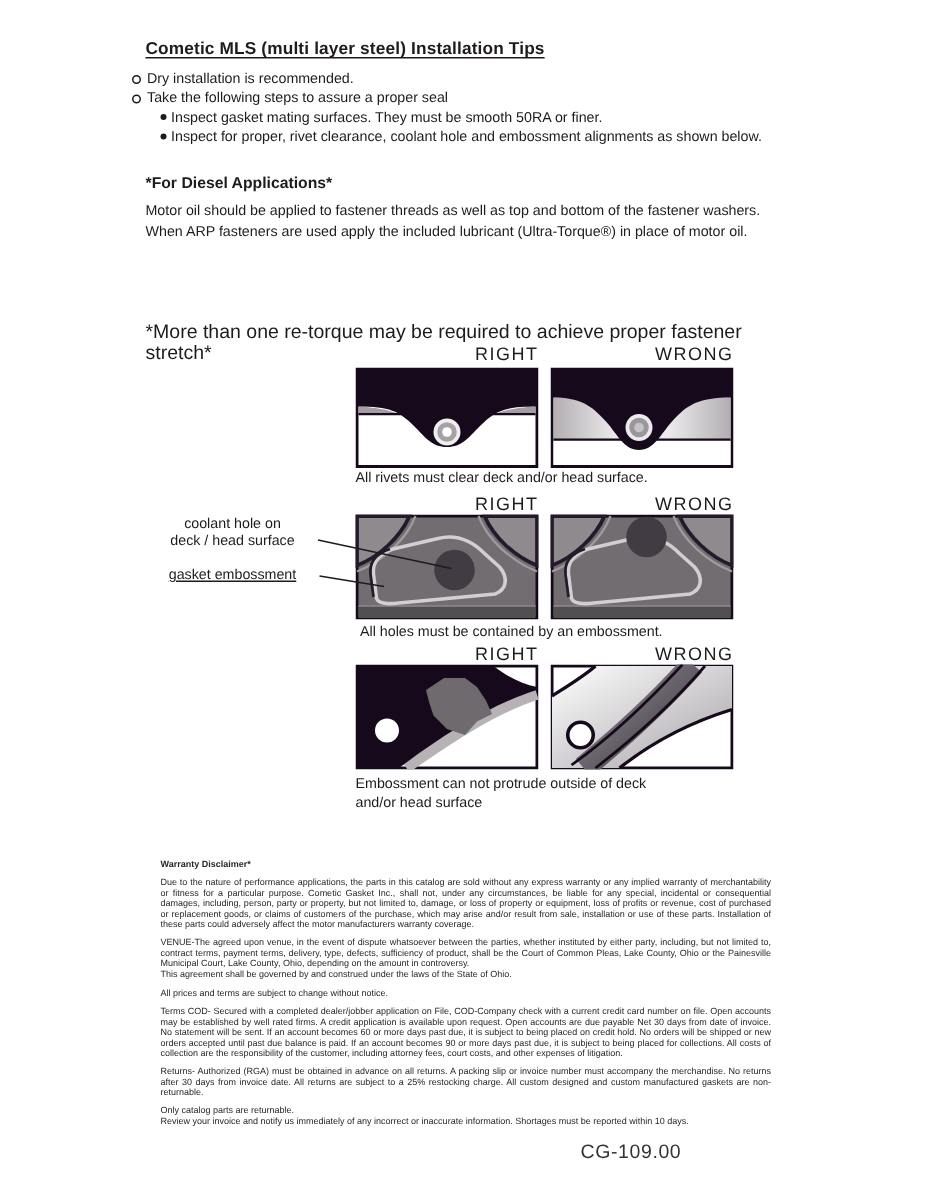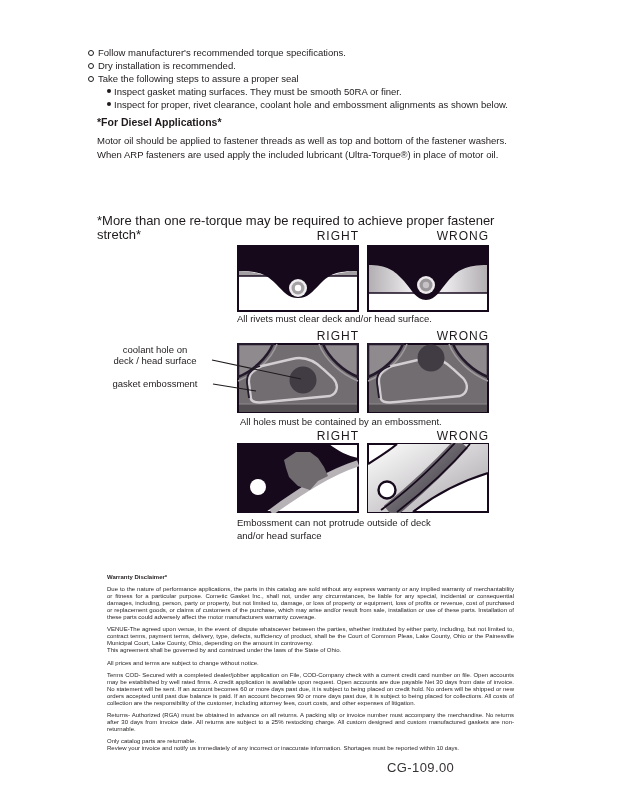--- a/index.html
+++ b/index.html
@@ -42,26 +42,23 @@
   .legal-h{font-weight:bold;margin:0 0 4px 0;}
   .legal p{margin:0 0 5.5px 0;}
   
   .page-code{left:387px;top:760px;font-size:13px;letter-spacing:.4px;color:#363234;}
 </style>
 </head>
 <body>
 
 <div class="page">
 
+  <div class="abs doc-title">Cometic MLS (multi layer steel) Installation Tips</div>
 
   <div class="abs bullets">
-    <div class="b-row">
-      <span class="b-circle"></span>
-      <span>Follow manufacturer's recommended torque specifications.</span>
-    </div>
     <div class="b-row">
       <span class="b-circle"></span>
       <span>Dry installation is recommended.</span>
     </div>
     <div class="b-row">
       <span class="b-circle"></span>
       <span>Take the following steps to assure a proper seal</span>
     </div>
     <div class="b-row sub">
       <span class="b-dot"></span>
@@ -111,21 +108,21 @@
     <circle cx="59" cy="40" r="3.2" fill="#c6c2c6"></circle>
   </svg>
 
   <div class="abs caption" style="left:237px;top:313px;width:260px;">All rivets must clear deck and/or head surface.</div>
 
   <div class="abs fig-label" style="left:237px;top:329px;">RIGHT</div>
   <div class="abs fig-label" style="left:367px;top:329px;">WRONG</div>
 
   <div class="abs side-label pre" style="right:408px;top:345px;width:110px;">coolant hole on
 deck / head surface</div>
-  <div class="abs side-label" style="right:408px;top:379px;width:110px;">gasket embossment</div>
+  <div class="abs side-label" style="right:408px;top:379px;width:110px;text-decoration:underline;">gasket embossment</div>
 
   <svg class="abs diag" style="left:237px;top:343px;" width="122" height="70" viewBox="0 0 122 70">
     <rect x="1" y="1" width="120" height="68" fill="#716d71" stroke="#16091c" stroke-width="2"></rect>
     <rect x="2" y="61" width="118" height="8" fill="#524e52"></rect>
     <line x1="2" y1="61" x2="120" y2="61" stroke="#8e8a8e" stroke-width="1"></line>
     <path d="M1,1 H36 C30,15 16,28 1,34 Z" fill="#8e8a8e" stroke="#241a2c" stroke-width="2.5"></path>
     <path d="M40,1 C34,17 18,31 1,38" stroke="#9e9a9e" stroke-width="1.5" fill="none"></path>
     <path d="M121,1 H86 C92,15 106,28 121,34 Z" fill="#8e8a8e" stroke="#241a2c" stroke-width="2.5"></path>
     <path d="M82,1 C88,17 104,31 121,38" stroke="#9e9a9e" stroke-width="1.5" fill="none"></path>
     <path d="M14,56 L12,40 C11,31 16,26 25,23 L55,16 C67,13 77,17 86,26 L96,35 C102,42 101,50 93,53 L29,59 C21,60 15,59 14,56 Z" fill="none" stroke="#d2ced2" stroke-width="2.4"></path>

